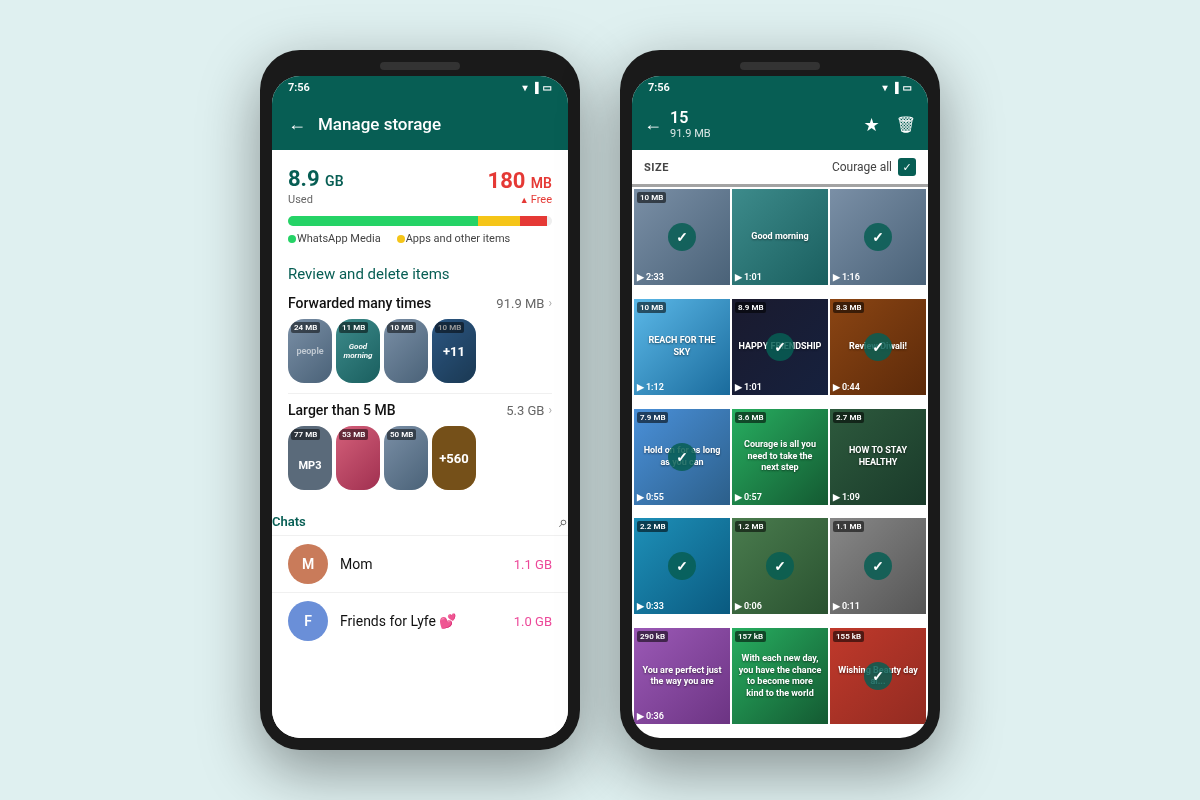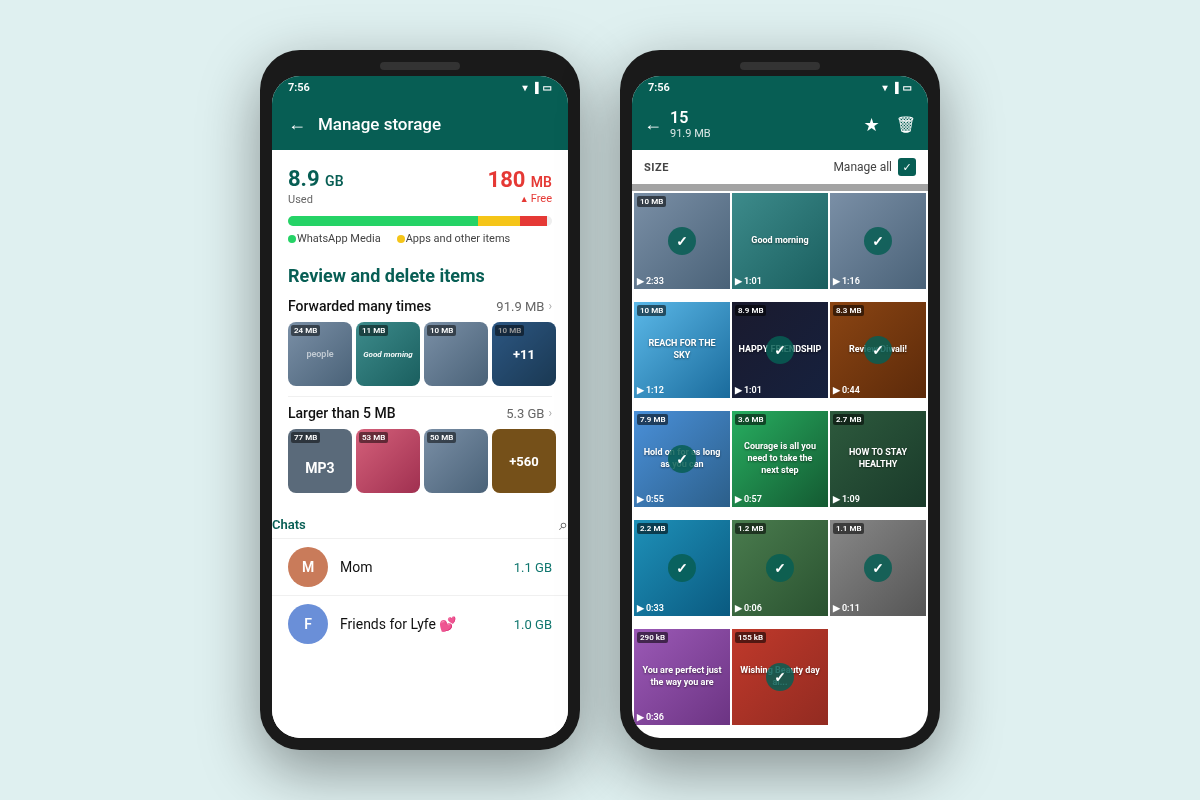--- a/index.html
+++ b/index.html
@@ -96,21 +96,21 @@
     }
     .content::-webkit-scrollbar { display: none; }
 
     
     .storage-summary {
       padding: 16px 16px 8px;
     }
     .storage-numbers {
       display: flex;
       justify-content: space-between;
-      align-items: center;
+      align-items: flex-end;
       margin-bottom: 4px;
     }
     .used-amount {
       color: #075e54;
       font-size: 22px;
       font-weight: 700;
     }
     .used-unit {
       font-size: 14px;
       font-weight: 600;
@@ -172,22 +172,22 @@
     }
     .legend-dot {
       width: 8px;
       height: 8px;
       border-radius: 50%;
     }
 
     
     .section-header-green {
       color: #075e54;
-      font-size: 18px;
-      font-weight: 700;
+      font-size: 15px;
+      font-weight: 400;
       padding: 12px 16px 4px;
     }
     .section-row {
       display: flex;
       justify-content: space-between;
       align-items: center;
       padding: 8px 16px;
     }
     .section-row-title {
       font-size: 14px;
@@ -206,23 +206,23 @@
       color: #aaa;
     }
 
     
     .thumb-row {
       display: flex;
       padding: 0 16px 10px;
       gap: 4px;
     }
     .thumb-box {
-      width: 64px;
+      width: 44px;
       height: 64px;
-      border-radius: 8px;
+      border-radius: 16px;
       overflow: hidden;
       flex-shrink: 0;
       position: relative;
       display: flex;
       align-items: center;
       justify-content: center;
       font-size: 10px;
       font-weight: 600;
     }
     .thumb-label {
@@ -282,21 +282,21 @@
       justify-content: center;
       font-size: 16px;
     }
     .chat-name {
       flex: 1;
       font-size: 14px;
       color: #111;
     }
     .chat-size {
       font-size: 13px;
-      color: #0f766e;
+      color: #ec4899;
       margin-left: 44px;
     }
 
     
     .media-app-bar {
       background: #075e54;
       color: white;
       padding: 8px 12px;
       display: flex;
       align-items: center;
@@ -313,21 +313,21 @@
     .media-size {
       font-size: 11px;
       opacity: 0.85;
     }
 
     .size-filter-bar {
       display: flex;
       justify-content: space-between;
       align-items: center;
       padding: 8px 12px;
-      border-bottom: 7px solid #a3a3a3;
+      border-bottom: 3px solid #a3a3a3;
     }
     .size-label {
       font-size: 11px;
       font-weight: 700;
       color: #444;
       letter-spacing: 0.5px;
     }
     .select-all {
       display: flex;
       align-items: center;
@@ -540,21 +540,21 @@
         <span class="section-row-title">Larger than 5 MB</span>
         <span class="section-row-size">
           <span>5.3 GB</span>
           <span class="chevron">›</span>
         </span>
       </div>
 
       <div class="thumb-row">
         <div class="thumb-box bg-gray" style="background:#5a6a7a">
           <span class="thumb-label">77 MB</span>
-          <div style="color:white;font-size:14px;font-weight:700;margin-top:14px">MP3</div>
+          <div style="color:white;font-size:11px;font-weight:700;margin-top:14px">MP3</div>
         </div>
         <div class="thumb-box bg-pink">
           <span class="thumb-label">53 MB</span>
         </div>
         <div class="thumb-box bg-city">
           <span class="thumb-label">50 MB</span>
         </div>
         <div class="thumb-box" style="background:#c4862a;position:relative">
           <div class="thumb-overlay">+560</div>
         </div>
@@ -606,21 +606,21 @@
       </div>
       <div class="app-bar-actions">
         <span style="font-size:18px;cursor:pointer">★</span>
         <span style="font-size:16px;cursor:pointer">🗑</span>
       </div>
     </div>
 
     <div class="size-filter-bar">
       <span class="size-label">SIZE</span>
       <div class="select-all">
-        <span>Manage all</span>
+        <span>Courage all</span>
         <div class="checkbox-checked">✓</div>
       </div>
     </div>
 
     <div class="media-grid" id="media-grid">
     <div class="media-cell">
           <div class="media-cell-inner bg-city">
             <div class="media-size-badge">10 MB</div>
             <div class="media-check">✓</div>
             <div class="media-duration"><span>▶</span> 2:33</div>
@@ -721,20 +721,28 @@
         <div class="media-cell">
           <div class="media-cell-inner bg-purple">
             <div class="media-size-badge">290 kB</div>
             <div class="media-text-overlay">
               <div class="media-text-content">You are perfect just the way you are</div>
             </div>
             <div class="media-duration"><span>▶</span> 0:36</div>
           </div>
         </div>
         <div class="media-cell">
+          <div class="media-cell-inner bg-green">
+            <div class="media-size-badge">157 kB</div>
+            <div class="media-text-overlay">
+              <div class="media-text-content">With each new day, you have the chance to become more kind to the world</div>
+            </div>
+          </div>
+        </div>
+        <div class="media-cell">
           <div class="media-cell-inner bg-rose">
             <div class="media-size-badge">155 kB</div>
             <div class="media-text-overlay">
               <div class="media-text-content">Wishing Beauty day al...</div>
             </div>
             <div class="media-check">✓</div>
           </div>
         </div>
       </div>
 

